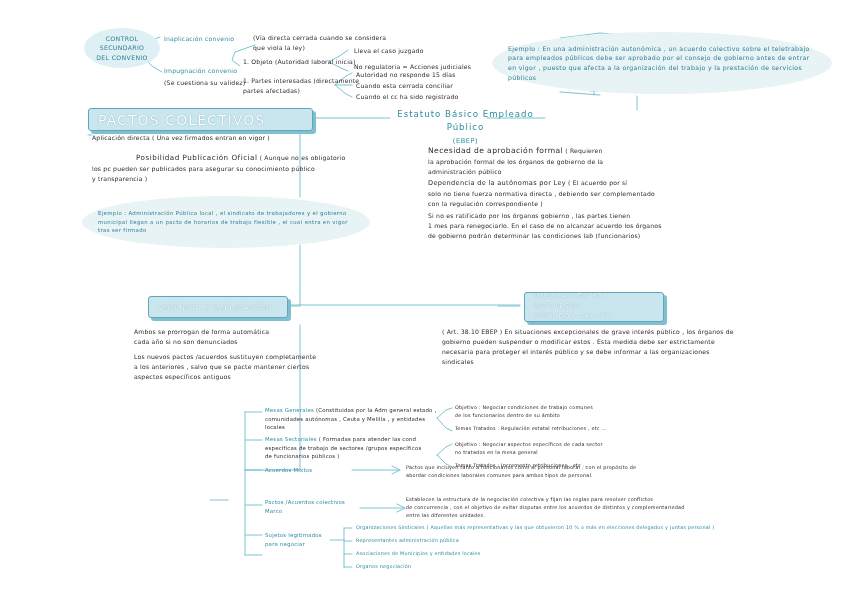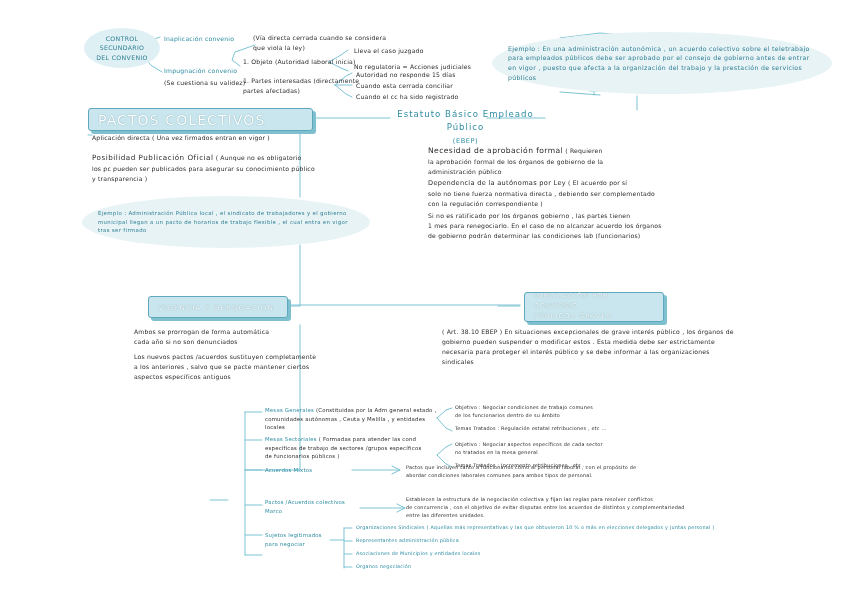--- a/index.html
+++ b/index.html
@@ -165,21 +165,21 @@
 
   <div class="ctitle" style="left:388px;top:108px;width:155px;">
     <span>Estatuto Básico Empleado Público</span><br>
     <span class="small">(EBEP)</span>
   </div>
 
 
   <div class="txt" style="left:92px;top:133px;">Aplicación directa ( Una vez firmados entran en vigor )</div>
 
   <div class="txt" style="left:92px;top:152px;width:285px;">
-    <span class="txt head" style="position:static;display:inline;font-size:7.2px;">Posibilidad Publicación Oficial</span>
+    <span class="txt head" style="position:static;display:inline;font-size:7.2px;margin-left:44px;">Posibilidad Publicación Oficial</span>
     <span style="white-space:pre-line;">( Aunque no es obligatorio
 los pc pueden ser publicados para asegurar su conocimiento público
 y transparencia )</span>
   </div>
 
   <div class="ellipse pale" style="left:82px;top:196px;width:288px;height:52px;">
     <div class="ellipse-txt" style="padding:0 16px;text-align:left;font-size:5.4px;">Ejemplo : Administración Pública local , el sindicato de trabajadores y el gobierno municipal llegan a un pacto de horarios de trabajo flexible , el cual entra en vigor tras ser firmado</div>
   </div>
 
   <div class="txt" style="left:428px;top:145px;width:320px;">
@@ -194,30 +194,30 @@
     <span style="white-space:pre-line;">( El acuerdo por sí
 solo no tiene fuerza normativa directa , debiendo ser complementado
 con la regulación correspondiente )</span>
   </div>
 
   <div class="txt" style="left:428px;top:211px;width:340px;white-space:pre-line;">Si no es ratificado  por los  órganos gobierno , las partes tienen
 1 mes para renegociarlo. En el caso de no alcanzar  acuerdo los órganos
 de gobierno podrán determinar las condiciones lab (funcionarios)</div>
 
   <div class="tabbox" style="left:148px;top:296px;width:120px;height:20px;">
-    <span class="lbl" style="font-size:7.2px;">VIGENCIA  Y DEROGACIÓN</span>
+    <span class="lbl" style="font-size:7.2px;">VIGENCIA  Y IMPLICACIÓN</span>
   </div>
   <div class="txt" style="left:134px;top:327px;white-space:pre-line;">Ambos se prorrogan de forma  automática
 cada año si no son denunciados</div>
   <div class="txt" style="left:134px;top:352px;white-space:pre-line;">Los nuevos pactos /acuerdos sustituyen completamente
 a los anteriores , salvo que  se pacte  mantener ciertos
 aspectos específicos antiguos</div>
 
   <div class="tabbox two" style="left:524px;top:292px;width:120px;height:28px;">
-    <span class="lbl" style="font-size:6.6px;white-space:pre-line;">IMPLICACIÓN POR CONVENIO
+    <span class="lbl" style="font-size:6.6px;white-space:pre-line;">IMPLICACIÓN POR INTERESES
 PÚBLICOS GRAVES</span>
   </div>
   <div class="txt" style="left:442px;top:327px;width:400px;white-space:pre-line;">( Art. 38.10 EBEP ) En situaciones excepcionales  de grave interés público , los órganos de
 gobierno pueden suspender o modificar estos . Esta medida debe ser  estrictamente
 necesaria para proteger el interés público y se debe informar a  las organizaciones
 sindicales</div>
 
 
   <div class="txt blue sm" style="left:265px;top:406px;">
     <span>Mesas Generales</span>

